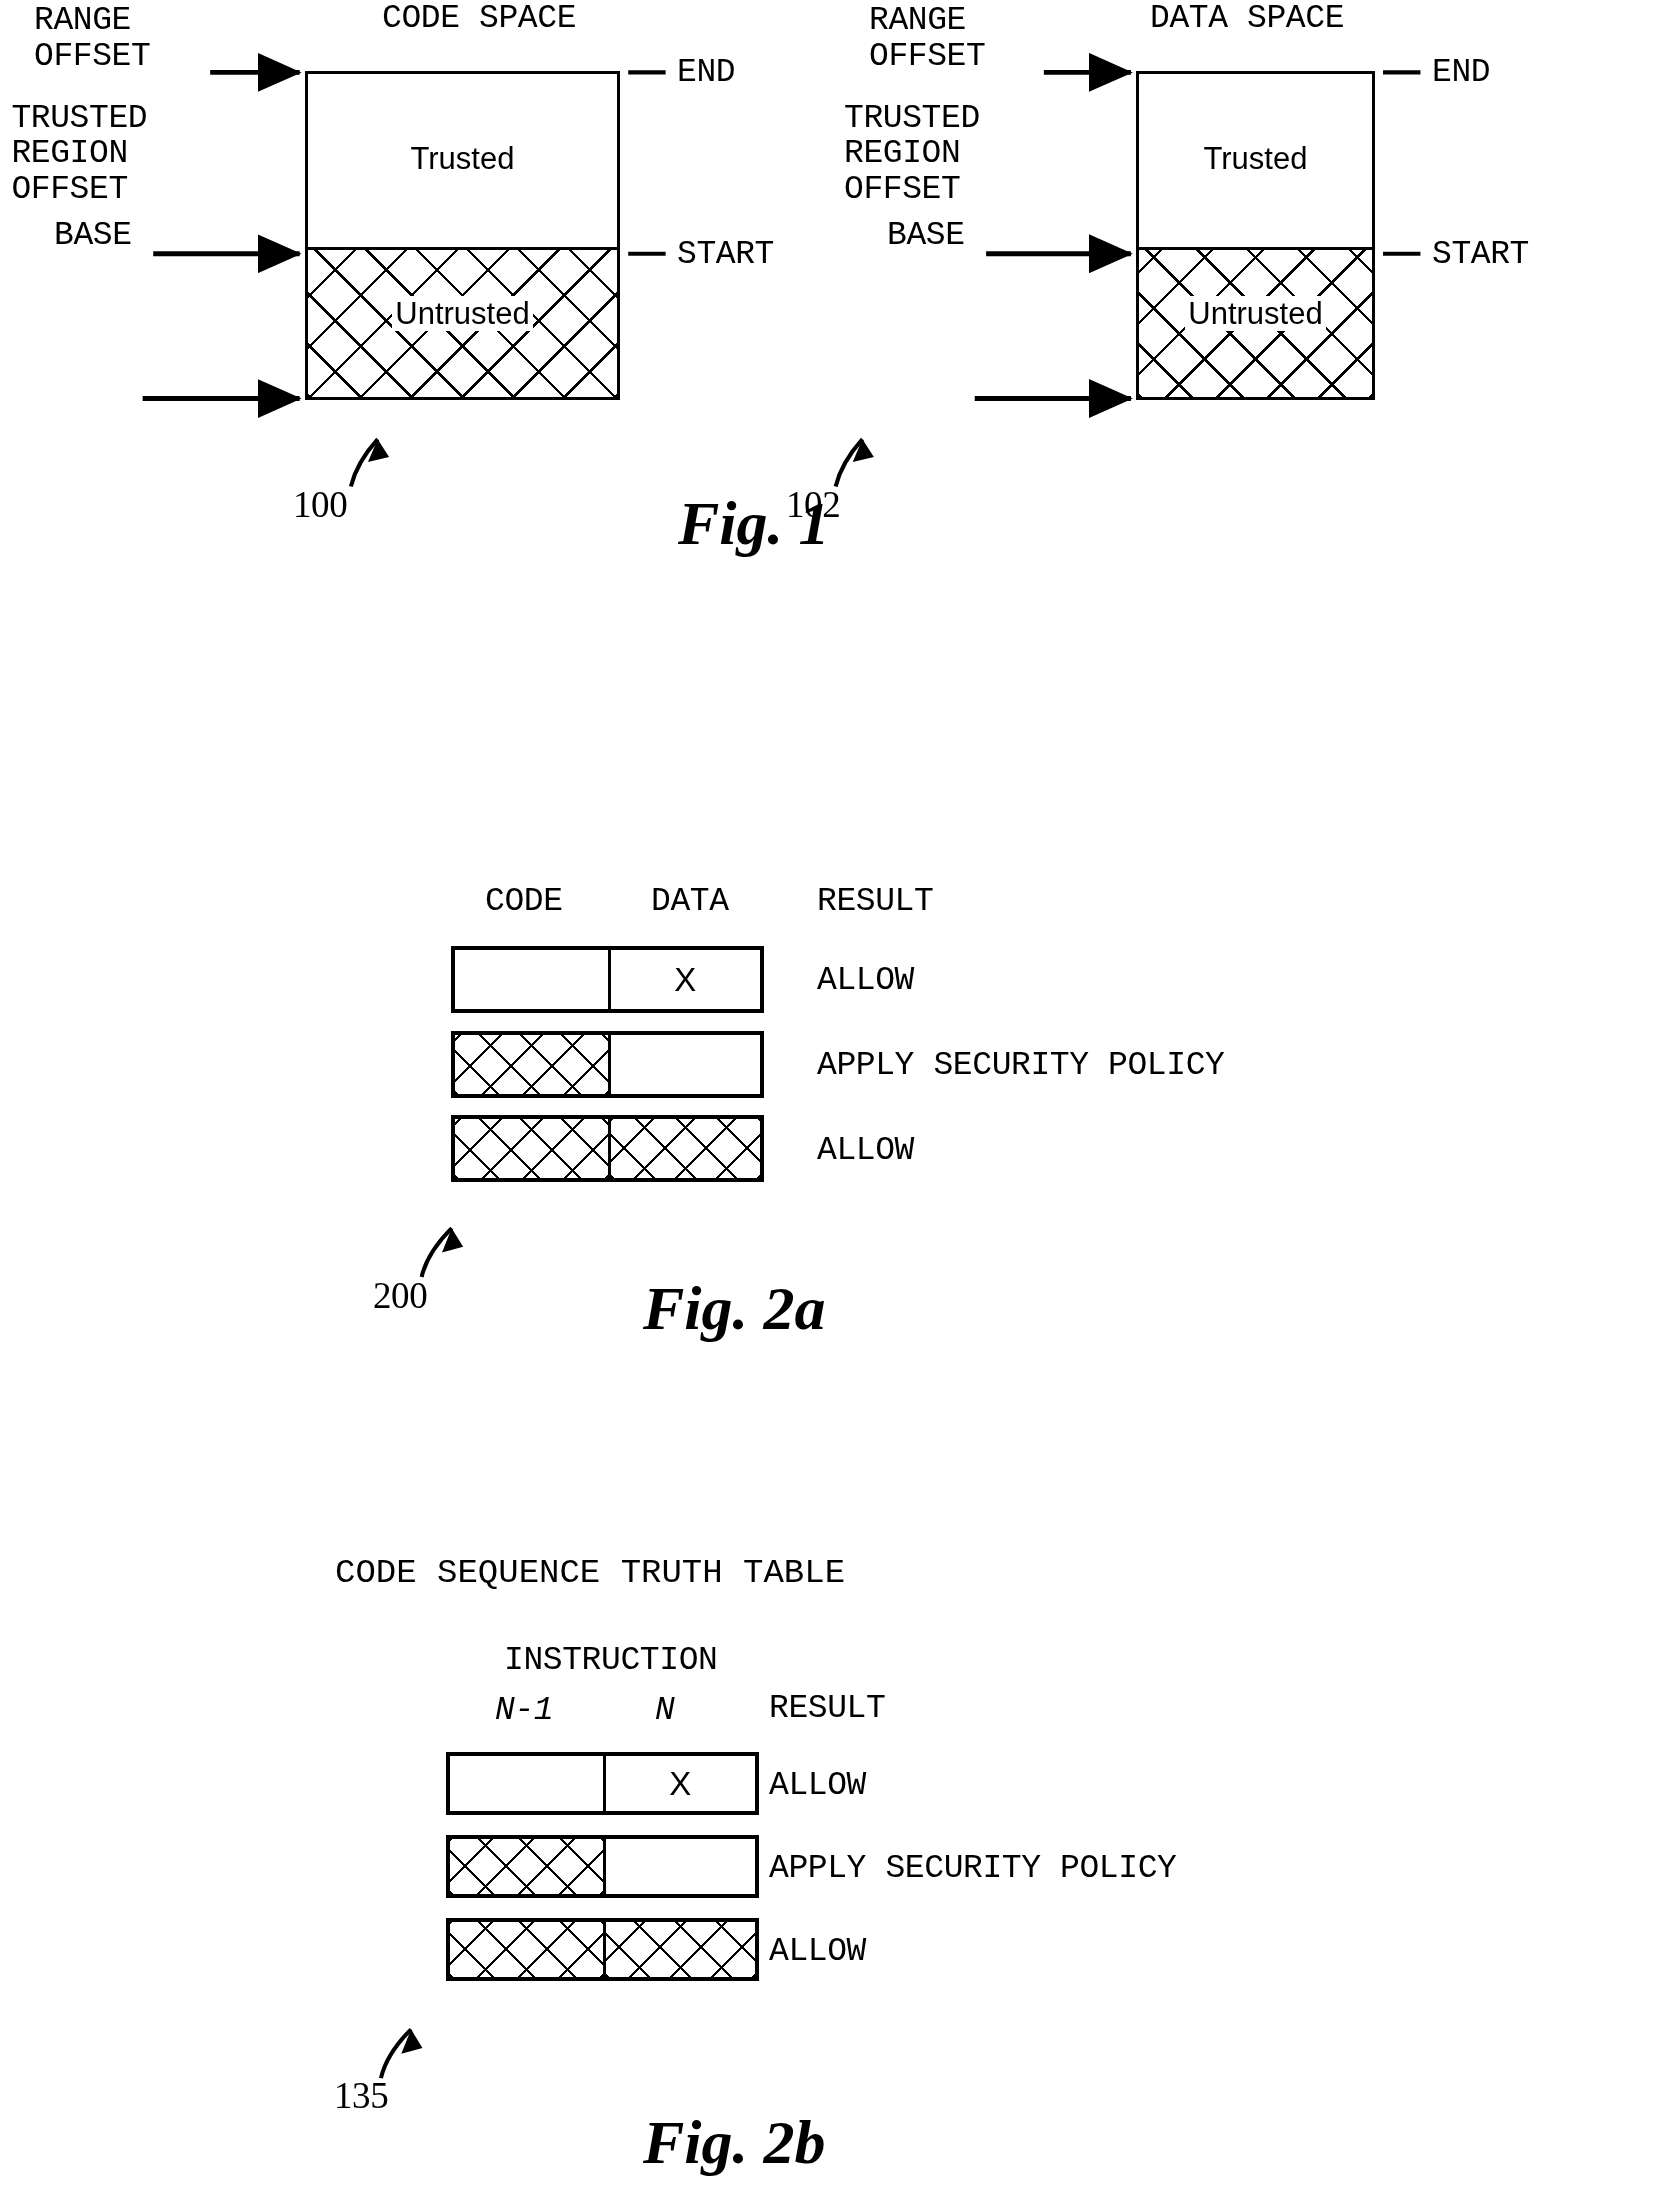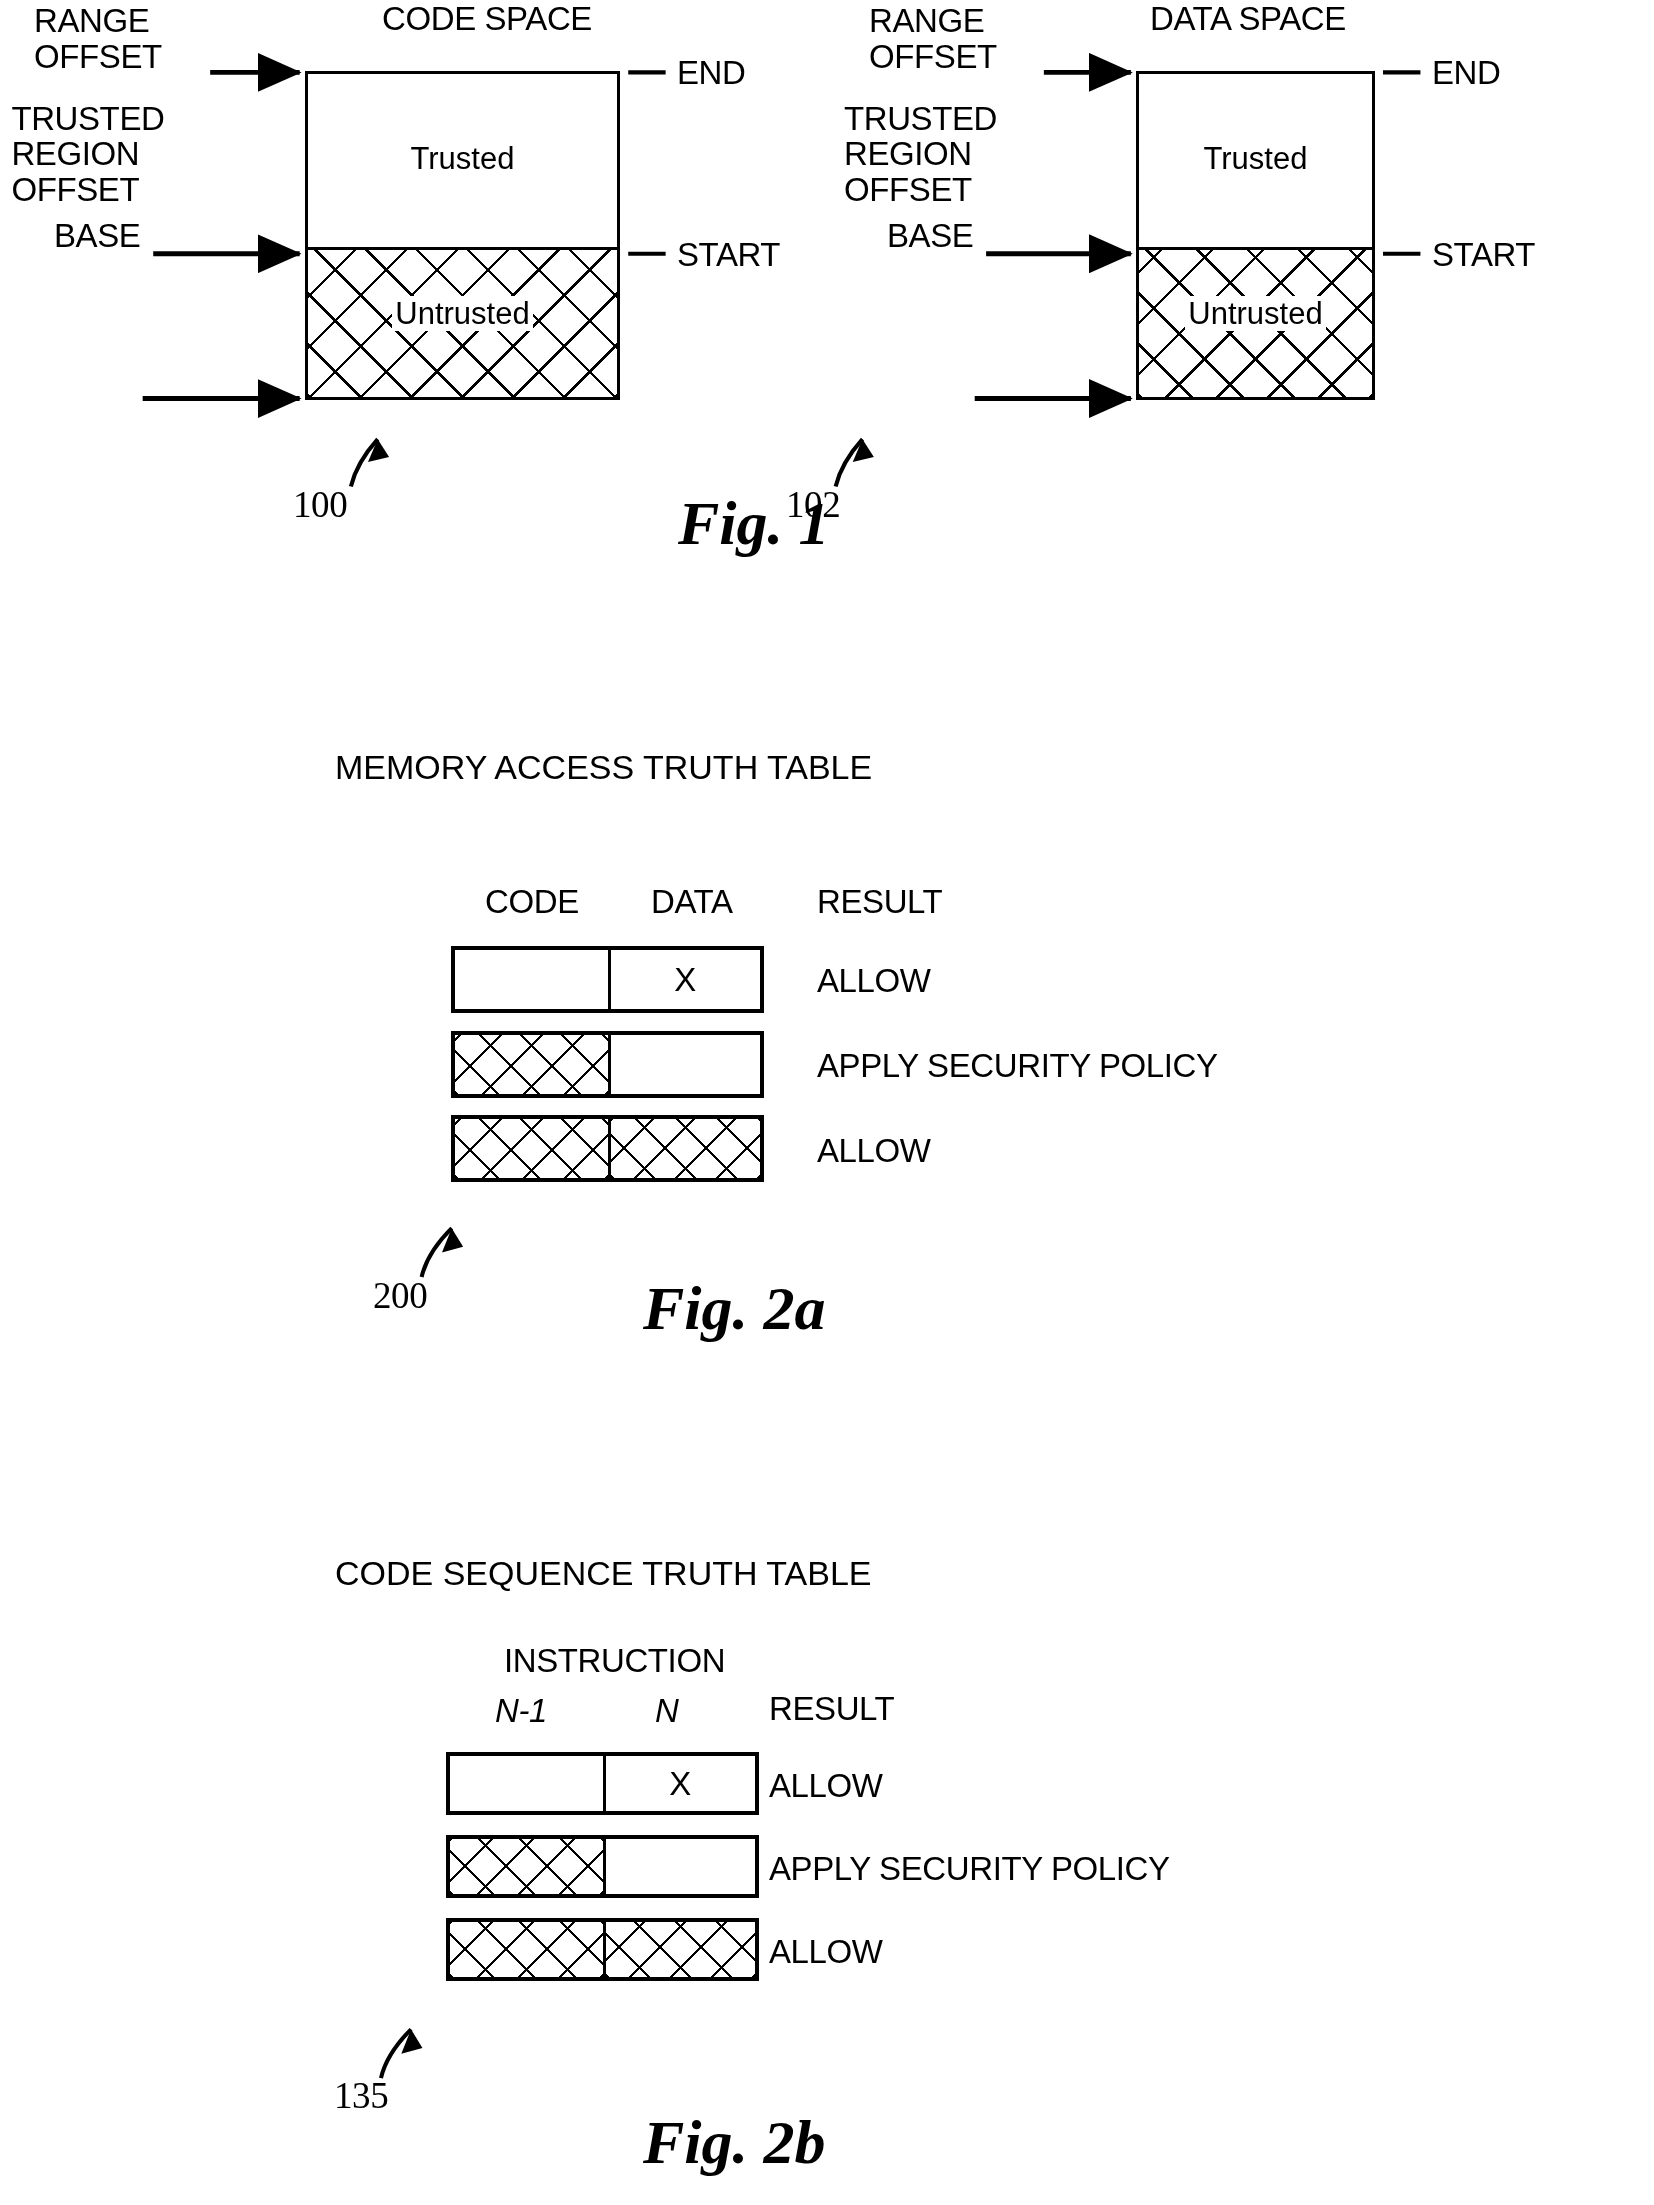--- a/index.html
+++ b/index.html
@@ -18,21 +18,21 @@
   .canvas {
     position: absolute;
     left: 0; top: 0;
     width: 1655px;
     height: 2205px;
   }
 
   
   .lbl {
     position: absolute;
-    font-family: Liberation Sans, sans-serif;
+    font-family: Liberation Mono, monospace;
     color: #000;
     white-space: pre;
     letter-spacing: -0.4px;
   }
   .lbl-caps {
     font-size: 33px;
     line-height: 41px;
     font-weight: 400;
   }
   .lbl-title {
@@ -236,21 +236,20 @@
       <div class="region-label" style="top:46px;">
         <span>Untrusted</span>
       </div>
     </div>
   </div>
 
   <div class="lbl lbl-ref" style="left:786px; top:483px; font-size:37px;">102</div>
 
   <div class="fig-caption" style="left:678px; top:488px;">Fig. 1</div>
 
-  <div class="lbl lbl-title" style="left:335px; top:748px;">MEMORY ACCESS TRUTH TABLE</div>
 
   <div class="lbl lbl-colhead" style="left:485px; top:883px;">CODE</div>
   <div class="lbl lbl-colhead" style="left:651px; top:883px;">DATA</div>
   <div class="lbl lbl-colhead" style="left:817px; top:883px;">RESULT</div>
 
   <div class="ttrow" style="left:451px; top:946px; width:313px; height:67px;">
     <div class="ttcell left" style="width:156px;">
       <span></span>
     </div>
     <div class="ttcell" style="width:150px;">

